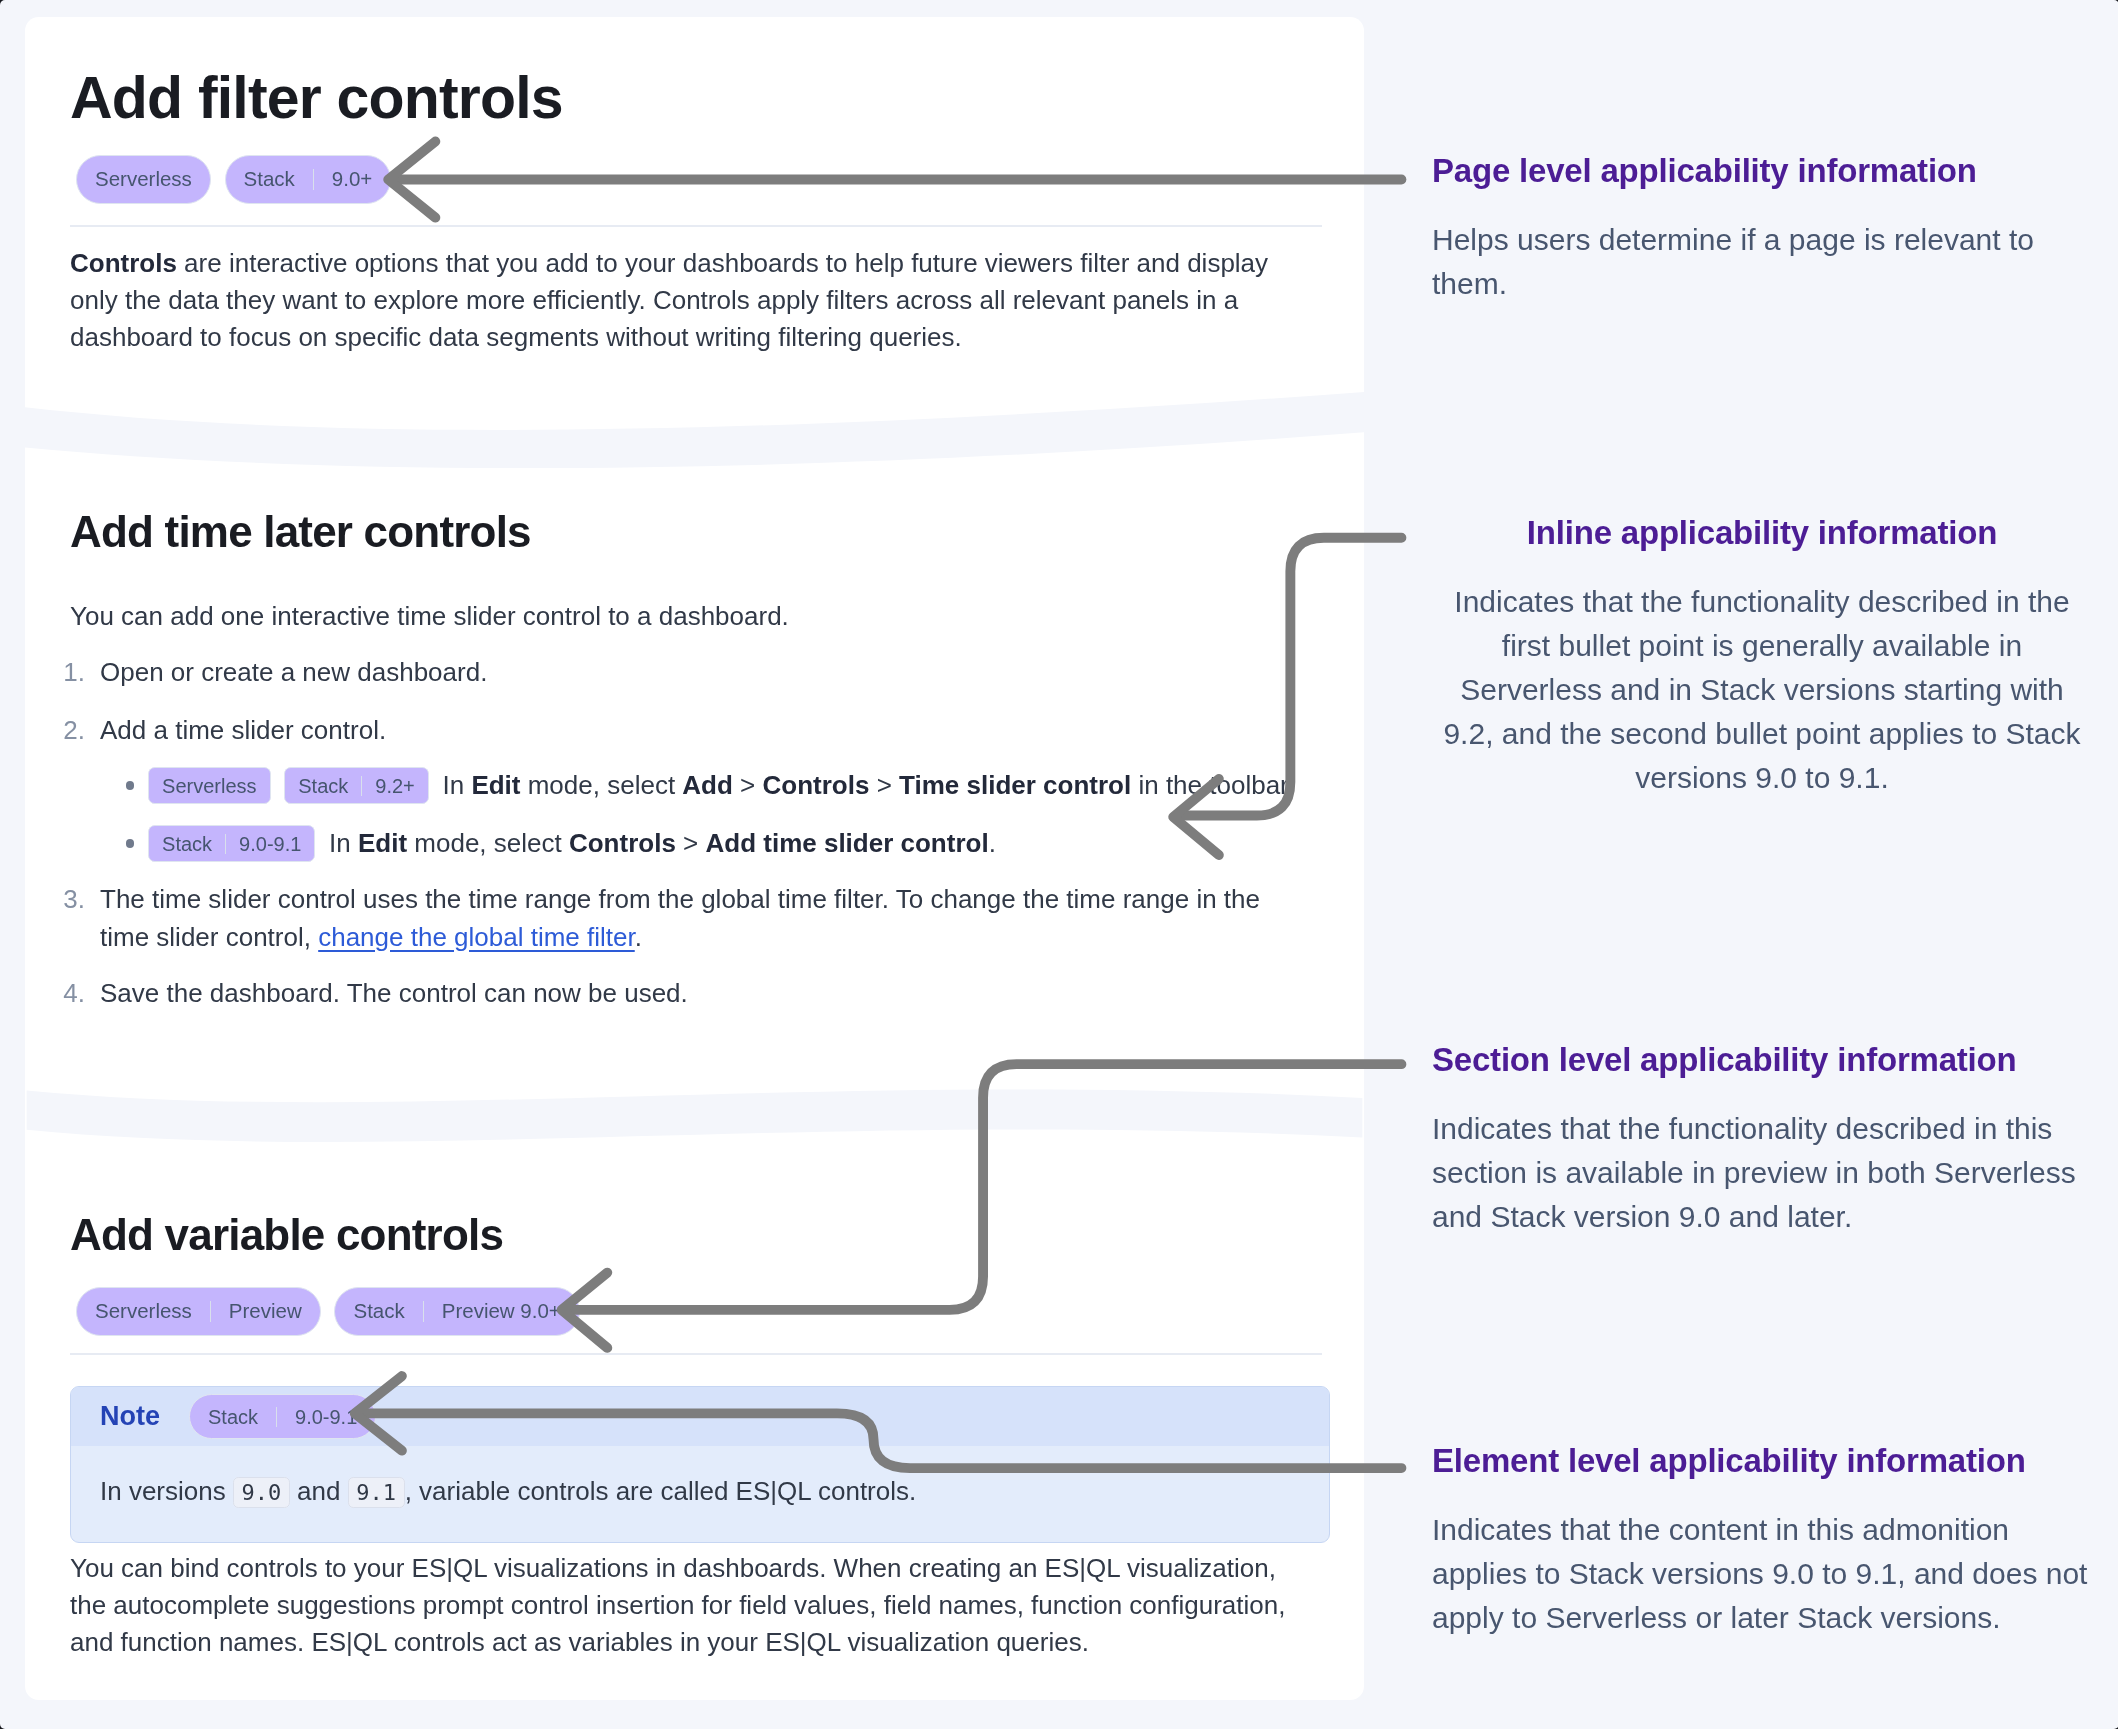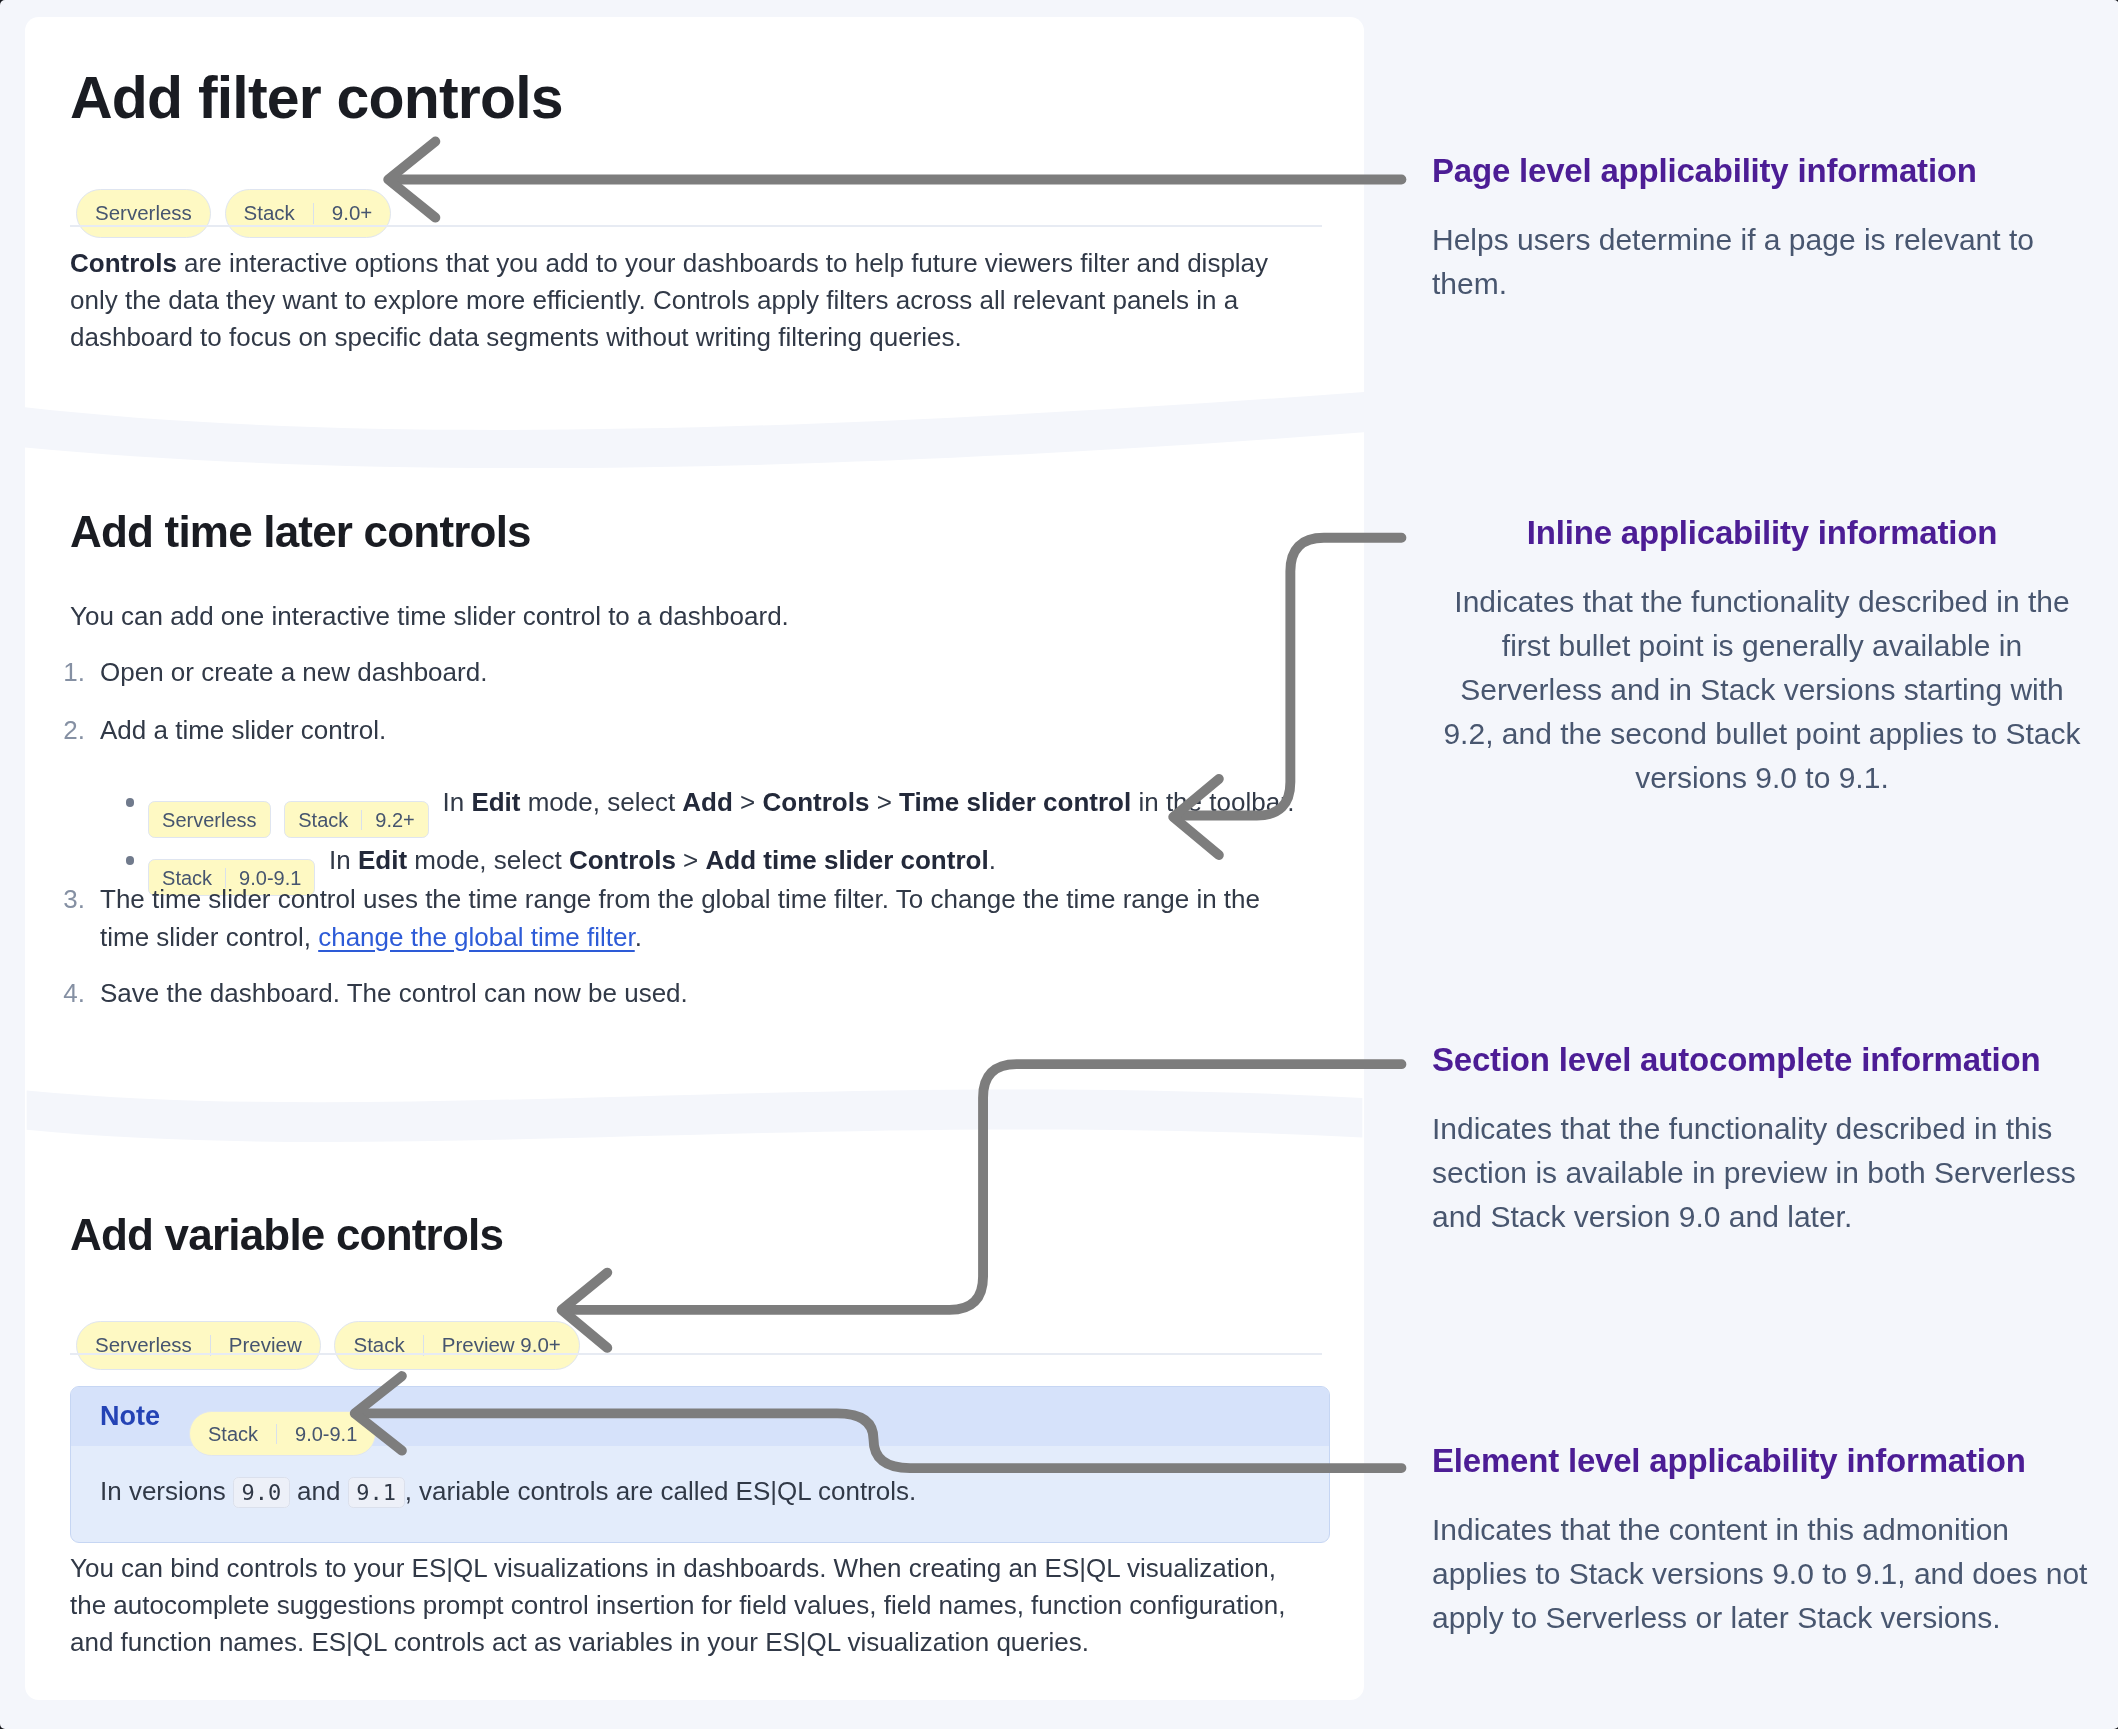--- a/index.html
+++ b/index.html
@@ -13,21 +13,21 @@
   .white-col{position:absolute;left:25px;top:16.7px;width:1339px;height:1683px;background:#ffffff;border-radius:13.7px;}
   .band{position:absolute;pointer-events:none;}
   .abs{position:absolute;}
   h1,h2{margin:0;color:#1a1c22;font-weight:800;letter-spacing:-0.8px;}
   .h1{font-size:59px;}
   .h2{font-size:44px;}
   .body-text{font-size:26px;color:#313947;line-height:1.42;}
   .hr{height:1.5px;background:#e7ebf3;}
   
   .badge-row{display:flex;gap:13.7px;align-items:center;}
-  .badge{display:inline-flex;align-items:center;background:#fef9c3;border:1.5px solid #dfe5f0;border-radius:26px;height:47px;color:#46556f;font-size:20.5px;white-space:nowrap;margin-top:34px;}
+  .badge{display:inline-flex;align-items:center;background:#c4b5fd;border:1.5px solid #dfe5f0;border-radius:26px;height:47px;color:#46556f;font-size:20.5px;white-space:nowrap;}
   .badge .part{padding:0 18px;line-height:1;}
   .badge .part + .part{border-left:1.5px solid #d9e0ec;}
   .badge.small{height:35px;border-radius:6.8px;font-size:20px;}
   .badge.small .part{padding:0 13px;}
   .badge.note-badge{height:43px;border-radius:23px;font-size:20px;}
   
   .step{display:flex;align-items:flex-start;}
   .step-num{width:38px;text-align:right;color:#8590a3;font-size:26px;flex:0 0 auto;line-height:1.42;}
   .step-body{margin-left:15px;font-size:26px;color:#313947;line-height:1.45;}
   .bullet{display:flex;align-items:center;gap:13.7px;}
@@ -153,21 +153,21 @@
     <div class="ann-h">Page level applicability information</div>
     <div class="ann-b">Helps users determine if a page is relevant to them.</div>
   </div>
 
   <div class="ann" style="top:514px;text-align:center;">
     <div class="ann-h">Inline applicability information</div>
     <div class="ann-b">Indicates that the functionality described in the first bullet point is generally available in Serverless and in Stack versions starting with 9.2, and the second bullet point applies to Stack versions 9.0 to 9.1.</div>
   </div>
 
   <div class="ann" style="top:1041px;">
-    <div class="ann-h">Section level autocomplete information</div>
+    <div class="ann-h">Section level applicability information</div>
     <div class="ann-b">Indicates that the functionality described in this section is available in preview in both Serverless and Stack version 9.0 and later.</div>
   </div>
 
   <div class="ann" style="top:1442px;">
     <div class="ann-h">Element level applicability information</div>
     <div class="ann-b">Indicates that the content in this admonition applies to Stack versions 9.0 to 9.1, and does not apply to Serverless or later Stack versions.</div>
   </div>
 
   <svg class="arrows" width="2119" height="1729" viewBox="0 0 2785 2273" fill="none" stroke="#7d7d7d" stroke-width="13" stroke-linecap="round" stroke-linejoin="round">
     <g>

